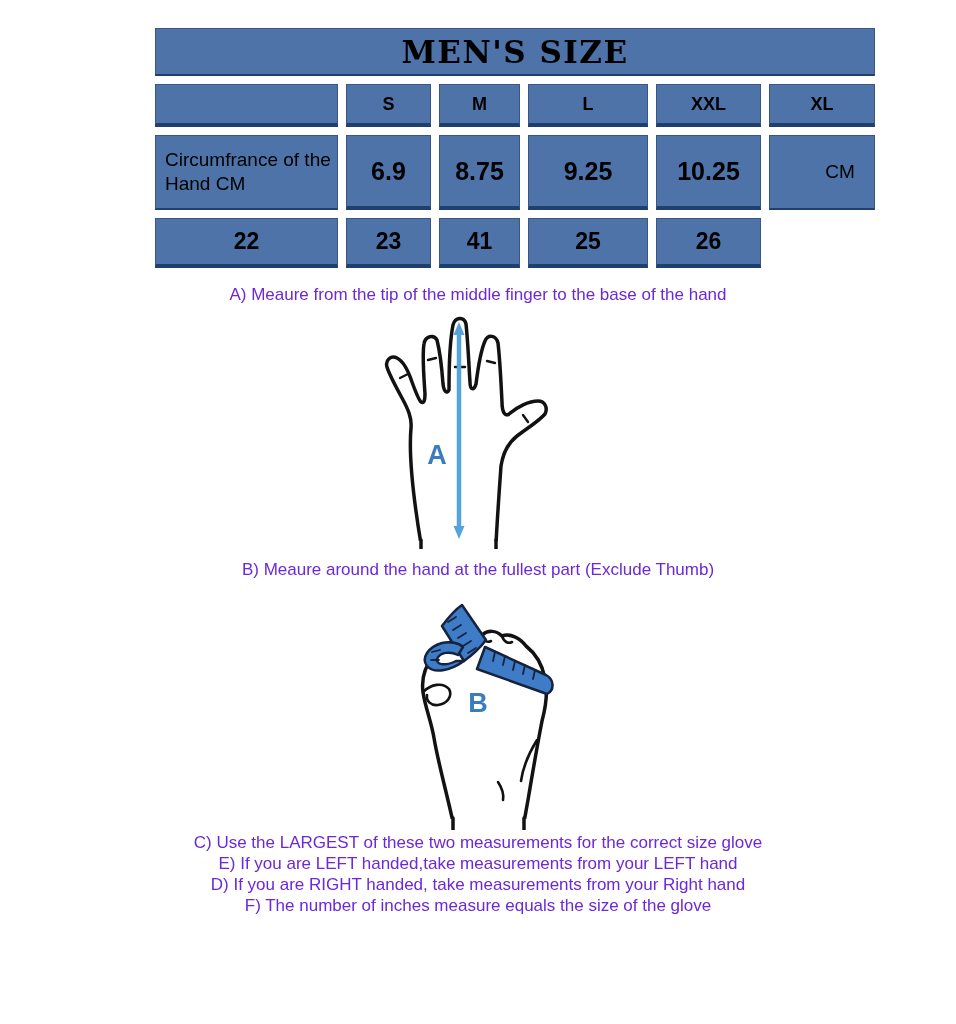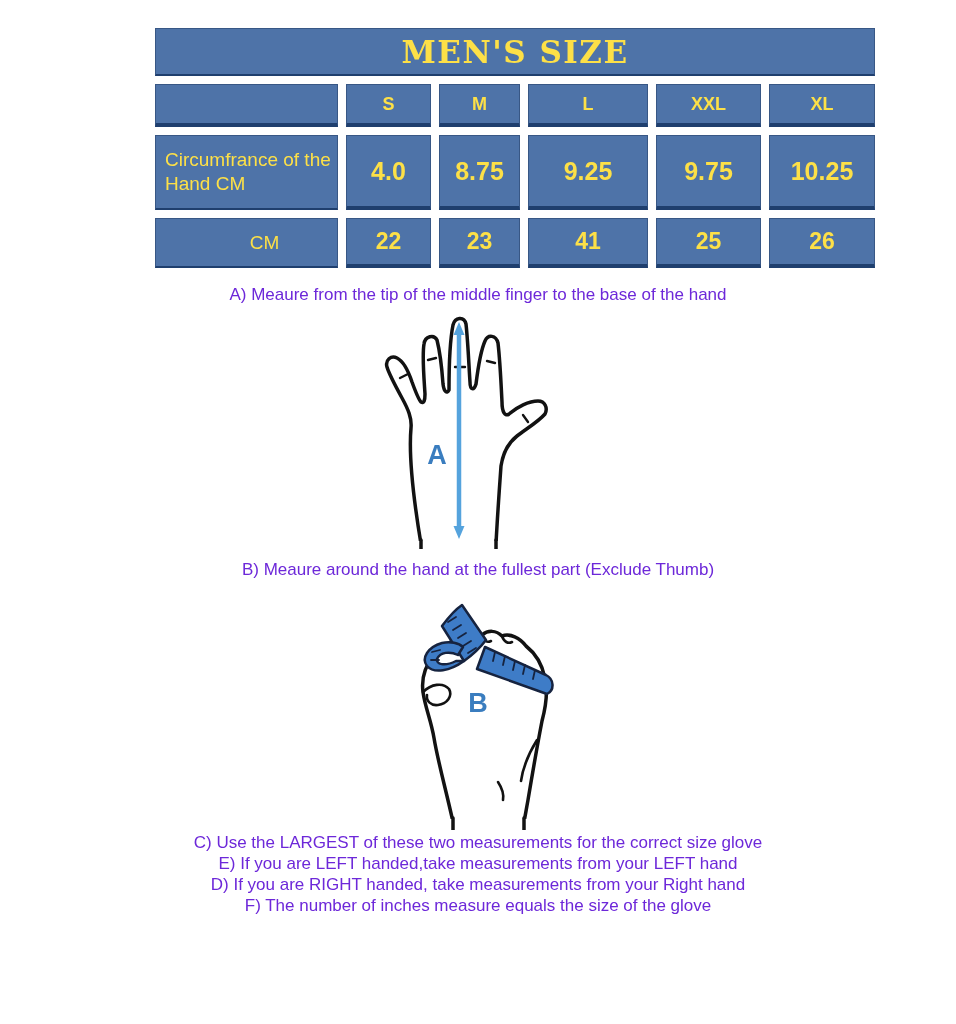--- a/index.html
+++ b/index.html
@@ -3,21 +3,21 @@
 <meta charset="utf-8">
 <style>
   html,body{margin:0;padding:0;background:#fff;}
   .sheet{position:relative;width:956px;height:1024px;background:#ffffff;overflow:hidden;
          font-family:"Liberation Sans",sans-serif;}
 
   
   .size-table{position:absolute;left:155px;top:28px;display:grid;
               grid-template-columns:183px 85px 81px 120px 105px 106px;
               grid-template-rows:48px 43px 75px 50px;gap:8px;}
-  .cell{background:#4e73a8;color:#fde047;display:flex;align-items:center;justify-content:center;
+  .cell{background:#4e73a8;color:#000000;display:flex;align-items:center;justify-content:center;
         border:1px solid rgba(23,44,79,.38);border-bottom:4px solid #1f3f6e;box-sizing:border-box;}
   .cell.header{grid-column:1 / -1;font-family:"DejaVu Serif",serif;font-weight:700;
                font-size:31px;letter-spacing:1.5px;border-bottom-width:2px;}
   .cell.colhead{font-weight:700;font-size:18px;}
   .cell.rowlabel{font-size:19px;border-bottom-width:2px;padding-left:36px;}
   .cell.rowlabel.left{justify-content:flex-start;text-align:left;padding-left:9px;line-height:1.28;}
   .cell.value{font-weight:700;font-size:25px;}
   .cell.value.cm{font-size:23px;}
 
   
@@ -41,24 +41,23 @@
     <div class="cell header">MEN'S SIZE</div>
 
     <div class="cell colhead"></div>
     <div class="cell colhead">S</div>
     <div class="cell colhead">M</div>
     <div class="cell colhead">L</div>
     <div class="cell colhead">XXL</div>
     <div class="cell colhead">XL</div>
 
     <div class="cell rowlabel left">Circumfrance of the Hand CM</div>
-    <div class="cell value">4.0</div>
+    <div class="cell value">6.9</div>
     <div class="cell value">8.75</div>
     <div class="cell value">9.25</div>
-    <div class="cell value">9.75</div>
     <div class="cell value">10.25</div>
 
     <div class="cell rowlabel">CM</div>
     <div class="cell value cm">22</div>
     <div class="cell value cm">23</div>
     <div class="cell value cm">41</div>
     <div class="cell value cm">25</div>
     <div class="cell value cm">26</div>
   </div>
 

